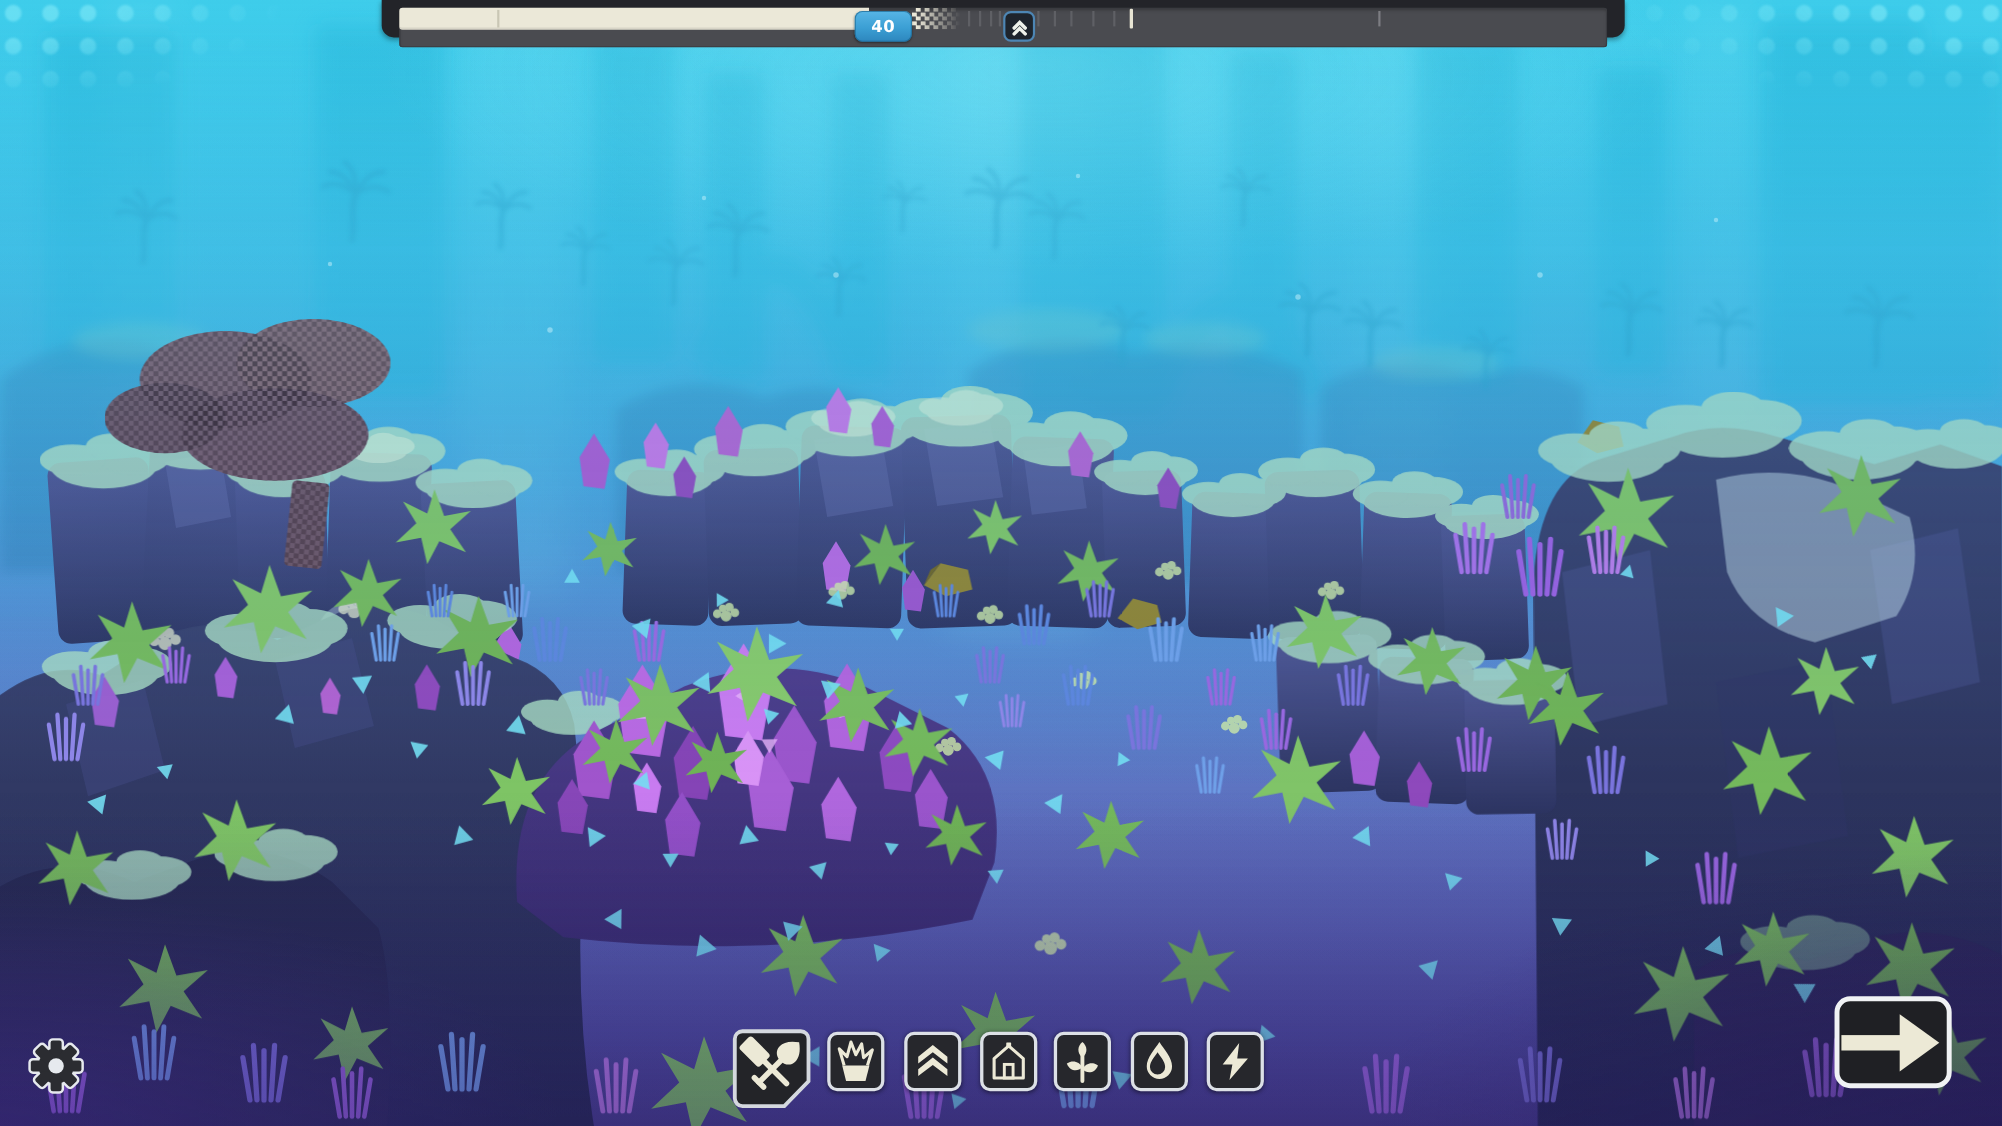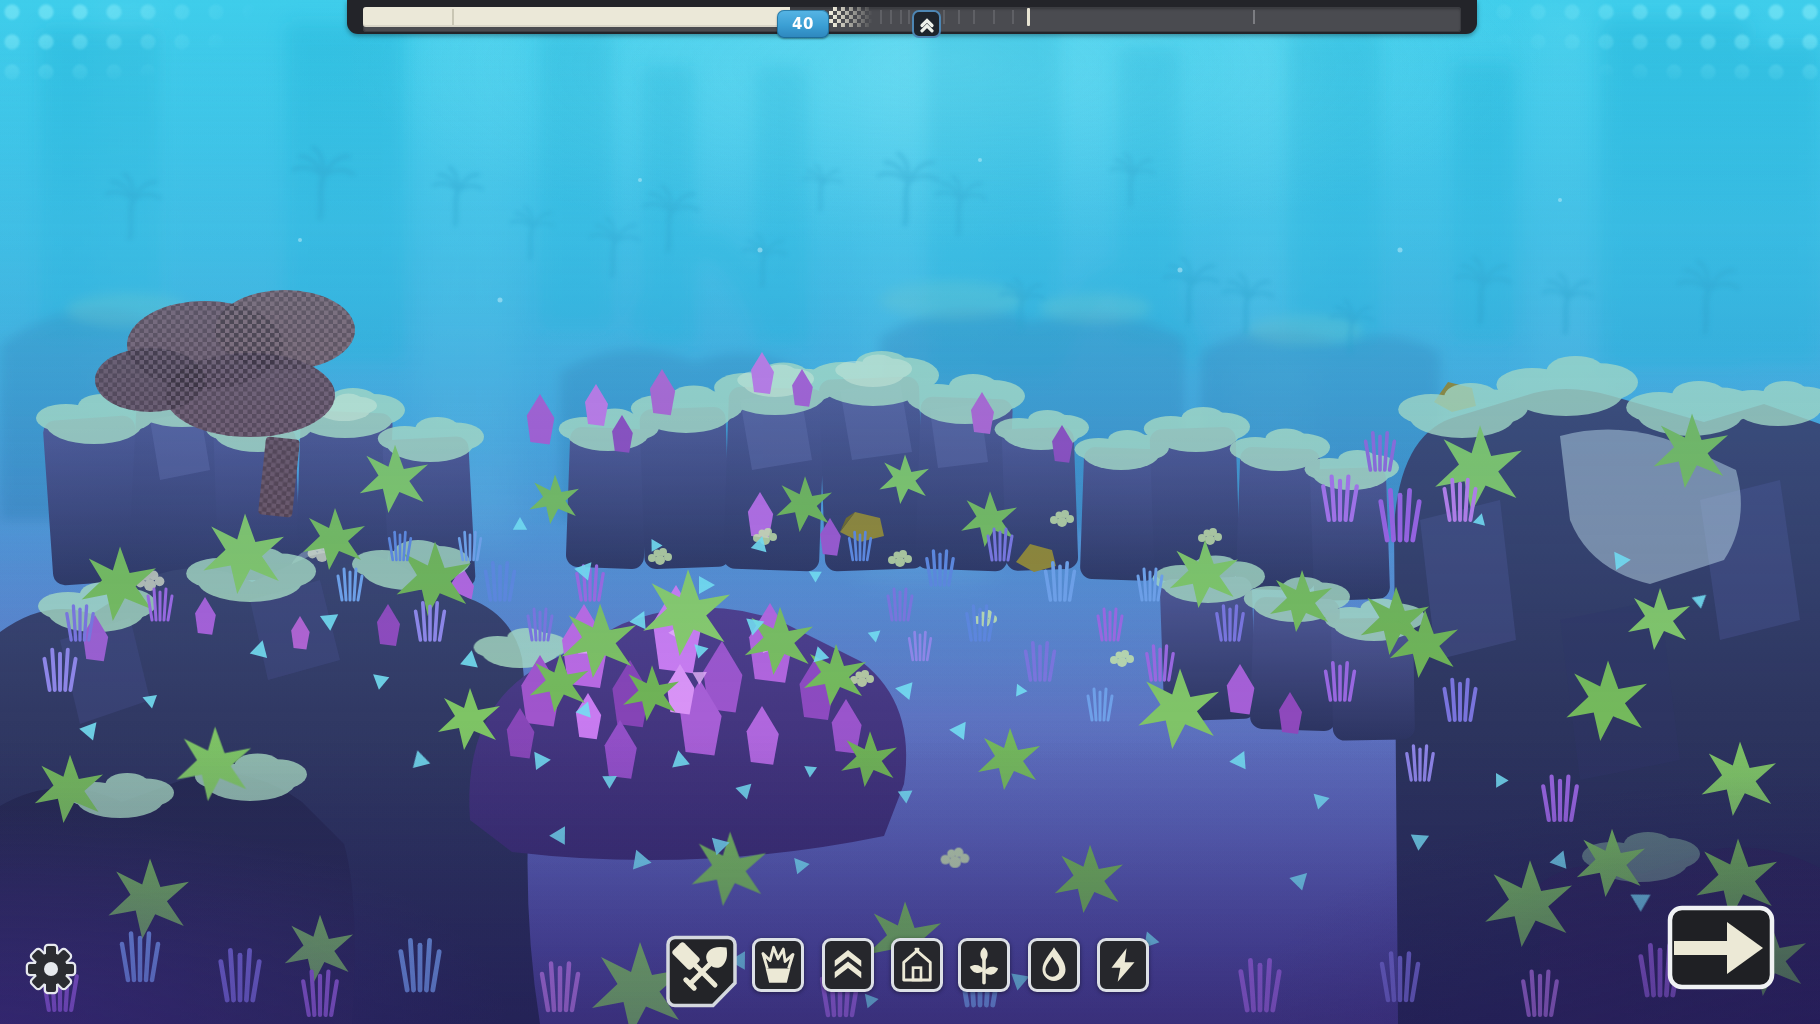--- a/index.html
+++ b/index.html
@@ -31,21 +31,21 @@
   .hex.l{left:0;width:300px;
     -webkit-mask-image:radial-gradient(120% 100% at 0% 0%, #000 25%, transparent 72%);
             mask-image:radial-gradient(120% 100% at 0% 0%, #000 25%, transparent 72%);}
   .hex.r{right:0;width:430px;
     -webkit-mask-image:radial-gradient(120% 100% at 100% 0%, #000 25%, transparent 72%);
             mask-image:radial-gradient(120% 100% at 100% 0%, #000 25%, transparent 72%);}
   
   .topbar{position:absolute;left:347px;top:0;width:1130px;height:34px;
     background:var(--bar-bg,#232429);border-radius:0 0 11px 11px;
     box-shadow:0 2px 5px rgba(0,0,0,.35);}
-  .ptrack{position:absolute;left:16px;top:7px;width:1098px;height:25px;
+  .ptrack{position:absolute;left:16px;top:7px;width:1098px;height:36px;
     background:var(--track,#4a4b50);border-radius:3px;
     box-shadow:inset 0 0 0 1px #3b3c41, inset 0 2px 3px rgba(0,0,0,.28);}
   .pfill{position:absolute;left:0;top:0;height:20px;background:var(--fill,#ebe8d8);
     border-radius:3px 0 0 3px;box-shadow:inset 0 -2px 0 rgba(0,0,0,.08);}
   .pdivider{position:absolute;top:2px;width:2px;height:16px;background:#c9c6b4;}
   .pdither{position:absolute;top:0;height:20px;
     background:conic-gradient(var(--fill,#ebe8d8) 0 25%, transparent 0 50%,
                var(--fill,#ebe8d8) 0 75%, transparent 0) 0 0/8px 8px;
     -webkit-mask-image:linear-gradient(to right,#000 10%,transparent 95%);
             mask-image:linear-gradient(to right,#000 10%,transparent 95%);}

